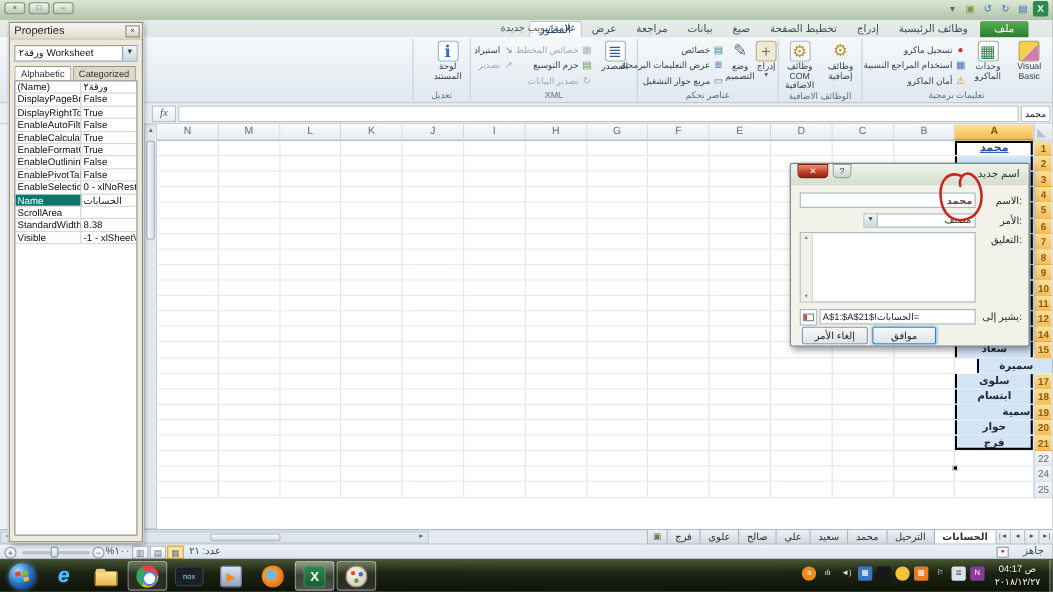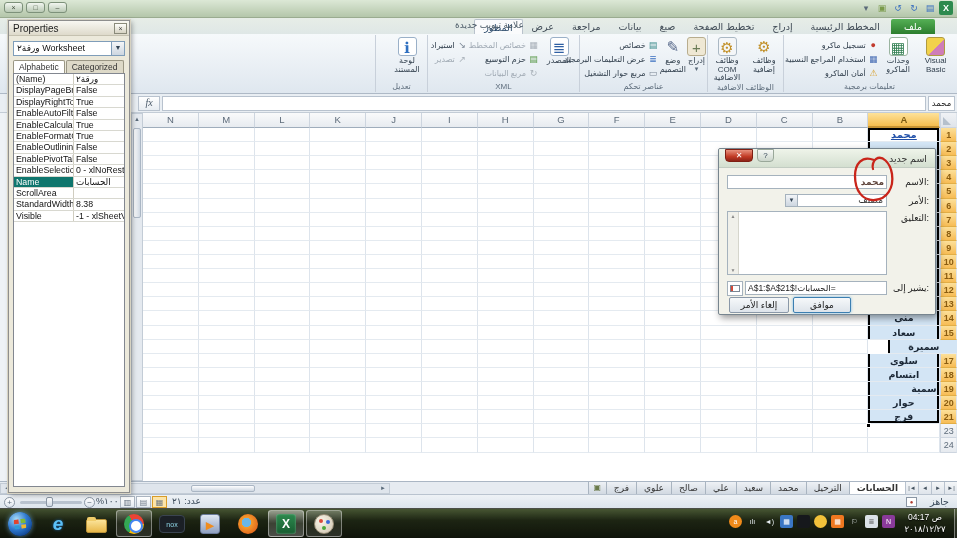--- a/index.html
+++ b/index.html
@@ -155,21 +155,21 @@
         <div class="qi" style="color: rgb(122, 154, 74);">▣</div>
         <div class="qi" style="color: rgb(58, 111, 192);">↺</div>
         <div class="qi" style="color: rgb(58, 111, 192);">↻</div>
         <div class="qi" style="color: rgb(58, 111, 192);">▤</div>
         <div class="qi" style="color: rgb(255, 255, 255); background: rgb(45, 138, 78); font-weight: bold;">X</div>
       </div>
   </div>
 
   <div class="tabst tabstrip">
       <div class="tab file">ملف</div>
-      <div class="tab">المخطط الرئيسية</div>
+      <div class="tab">وظائف الرئيسية</div>
       <div class="tab">إدراج</div>
       <div class="tab">تخطيط الصفحة</div>
       <div class="tab">صيغ</div>
       <div class="tab">بيانات</div>
       <div class="tab">مراجعة</div>
       <div class="tab">عرض</div>
       <div class="tab active">المطور</div>
     </div>
   <div class="newtab">علامة تبويب جديدة</div>
 
@@ -252,21 +252,21 @@
             <div class="smallbtn disabled">
               <div class="sicon" style="color: rgb(170, 178, 186);">▦</div>
               <span>خصائص المخطط</span>
             </div>
             <div class="smallbtn">
               <div class="sicon" style="color: rgb(90, 154, 74);">▤</div>
               <span>حزم التوسيع</span>
             </div>
             <div class="smallbtn disabled">
               <div class="sicon" style="color: rgb(170, 178, 186);">↻</div>
-              <span>مربع البيانات</span>
+              <span>تصدير البيانات</span>
             </div>
           </div>
           <div class="smallcol">
             <div class="smallbtn">
               <div class="sicon" style="color: rgb(122, 134, 148);">↘</div>
               <span>استيراد</span>
             </div>
             <div class="smallbtn disabled">
               <div class="sicon" style="color: rgb(170, 178, 186);">↗</div>
               <span>تصدير</span>
@@ -526,37 +526,20 @@
         <div class="gc"></div>
         <div class="gc"></div>
         <div class="gc"></div>
         <div class="gc"></div>
         <div class="gc"></div>
         <div class="gc"></div>
         <div class="gc"></div>
         <div class="gc"></div>
         <div class="gc"></div>
         <div class="gc"></div>
-        <div class="gc gA a-sel" style="box-shadow: rgb(0, 0, 0) 2px 0px 0px inset, rgb(0, 0, 0) -2px 0px 0px inset;"></div>
-        <div class="gc grn rnsel">13</div>
-      </div>
-      <div class="grow">
-        <div class="gc"></div>
-        <div class="gc"></div>
-        <div class="gc"></div>
-        <div class="gc"></div>
-        <div class="gc"></div>
-        <div class="gc"></div>
-        <div class="gc"></div>
-        <div class="gc"></div>
-        <div class="gc"></div>
-        <div class="gc"></div>
-        <div class="gc"></div>
-        <div class="gc"></div>
-        <div class="gc"></div>
         <div class="gc gA a-sel" style="box-shadow: rgb(0, 0, 0) 2px 0px 0px inset, rgb(0, 0, 0) -2px 0px 0px inset;">منى</div>
         <div class="gc grn rnsel">14</div>
       </div>
       <div class="grow">
         <div class="gc"></div>
         <div class="gc"></div>
         <div class="gc"></div>
         <div class="gc"></div>
         <div class="gc"></div>
         <div class="gc"></div>
@@ -680,38 +663,55 @@
         <div class="gc"></div>
         <div class="gc"></div>
         <div class="gc"></div>
         <div class="gc"></div>
         <div class="gc"></div>
         <div class="gc"></div>
         <div class="gc"></div>
         <div class="gc"></div>
         <div class="gc"></div>
         <div class="gc gA"></div>
-        <div class="gc grn">23</div>
+        <div class="gc grn">22</div>
       </div>
       <div class="grow">
         <div class="gc"></div>
         <div class="gc"></div>
         <div class="gc"></div>
         <div class="gc"></div>
         <div class="gc"></div>
         <div class="gc"></div>
         <div class="gc"></div>
         <div class="gc"></div>
         <div class="gc"></div>
         <div class="gc"></div>
         <div class="gc"></div>
         <div class="gc"></div>
         <div class="gc"></div>
         <div class="gc gA"></div>
         <div class="gc grn">24</div>
+      </div>
+      <div class="grow">
+        <div class="gc"></div>
+        <div class="gc"></div>
+        <div class="gc"></div>
+        <div class="gc"></div>
+        <div class="gc"></div>
+        <div class="gc"></div>
+        <div class="gc"></div>
+        <div class="gc"></div>
+        <div class="gc"></div>
+        <div class="gc"></div>
+        <div class="gc"></div>
+        <div class="gc"></div>
+        <div class="gc"></div>
+        <div class="gc gA"></div>
+        <div class="gc grn">25</div>
       </div>
       <div class="fillhandle"></div>
     </div>
 
   <div class="sheetbar">
     <div class="hscroll">
       <div class="harr" style="left:0">◄</div>
       <div class="hthumb"></div>
       <div class="harr" style="right:0">►</div>
     </div>

